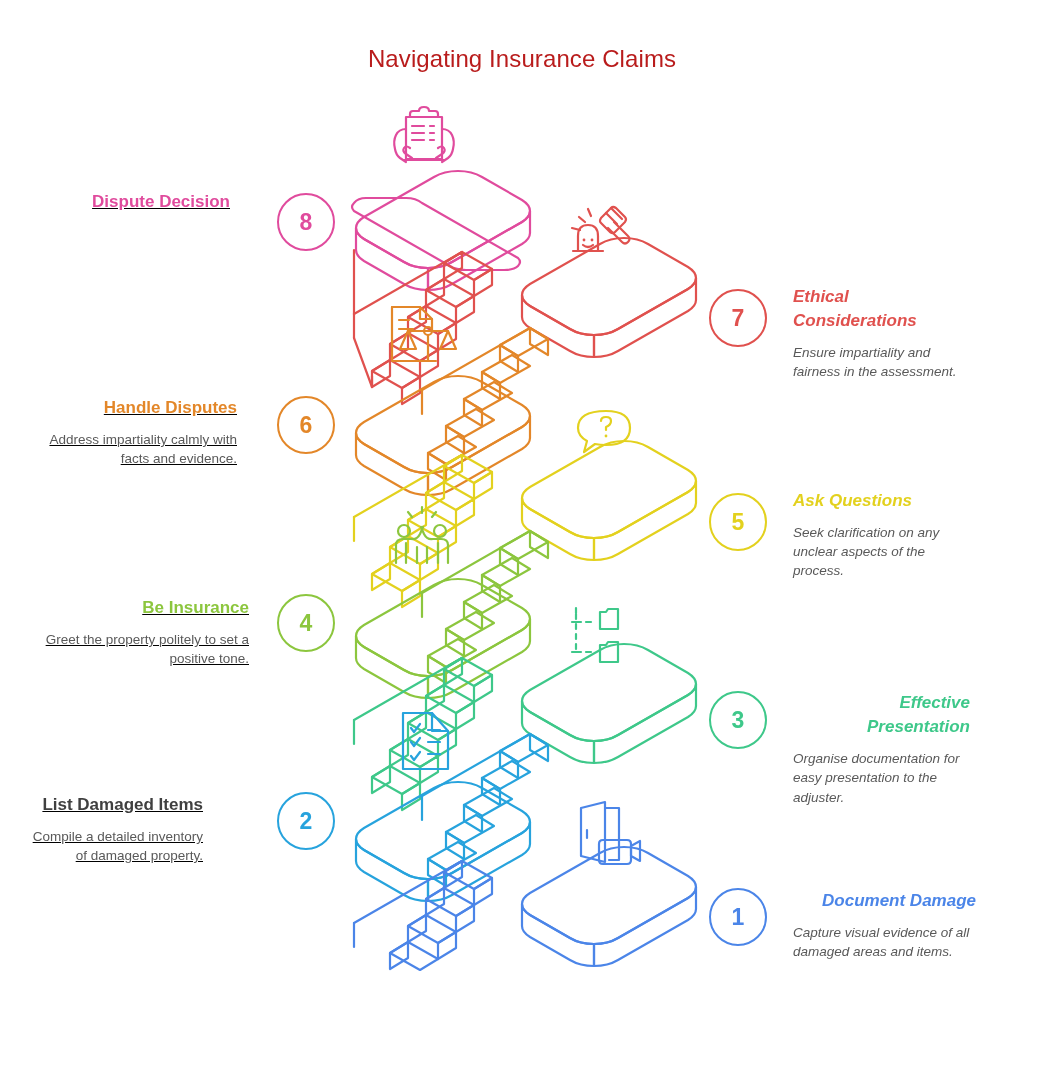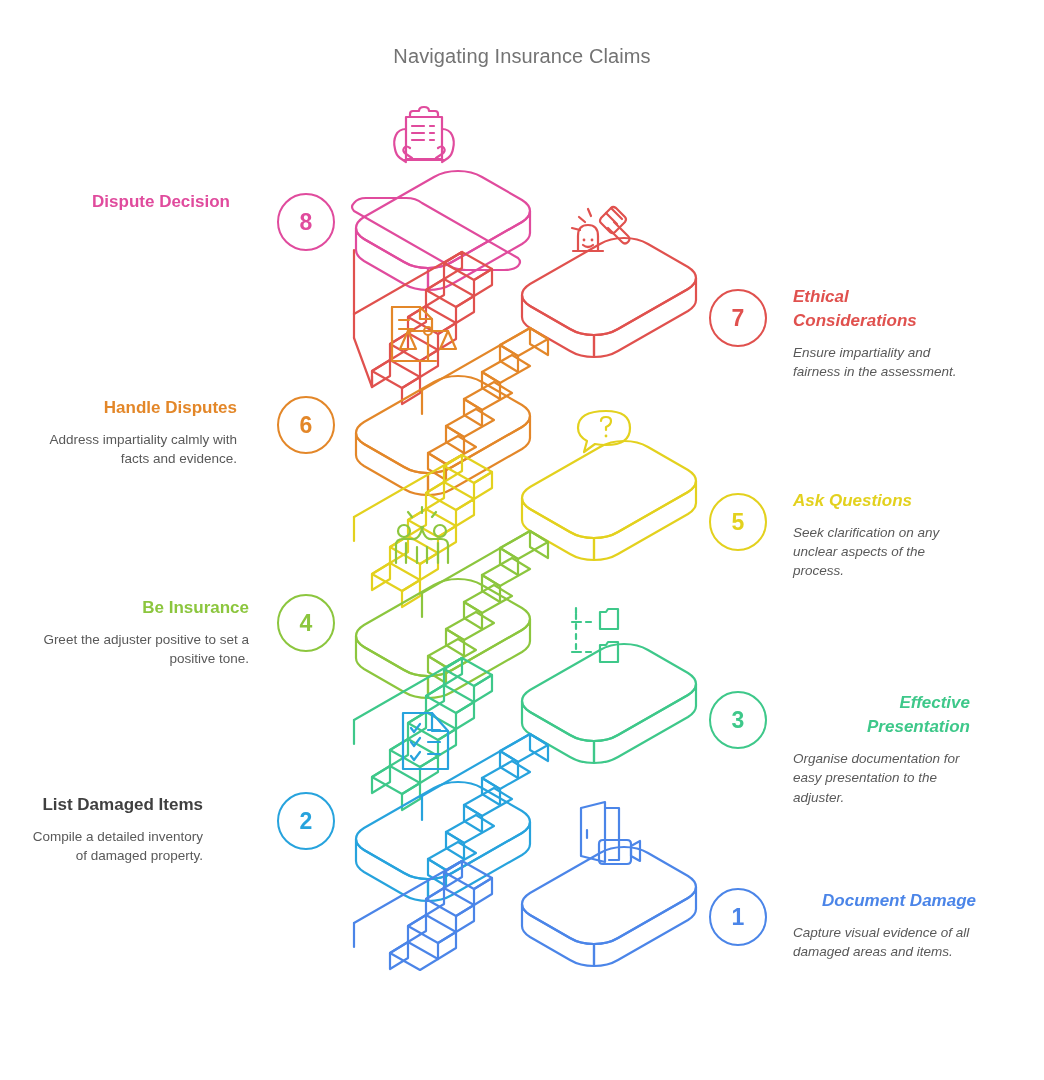--- a/index.html
+++ b/index.html
@@ -14,41 +14,41 @@
     font-family: "Liberation Sans", sans-serif;
     overflow: hidden;
   }
 
   #page-title {
     position: absolute;
     top: 45px;
     left: 0;
     width: 1044px;
     text-align: center;
-    font-size: 20px;
-    color: #737373;
+    font-size: 24px;
+    color: #b91c1c;
     font-weight: 400;
     letter-spacing: 0.1px;
   }
 
   
   #stair-art {
     position: absolute;
     left: 0;
     top: 0;
     width: 1044px;
     height: 1080px;
     pointer-events: none;
   }
 
   
   .step {
     position: absolute;
   }
-  .step-left  { text-align: right; }
+  .step-left  { text-align: right; text-decoration: underline; }
   .step-right { text-align: left; font-style: italic;  }
 
   .step-title {
     font-size: 17px;
     font-weight: bold;
     line-height: 1.42;
     margin: 0;
   }
   .step-desc {
     font-size: 13.5px;
@@ -398,21 +398,21 @@
 <div class="num-circle" style="left:709px; top:493px; border-color:#e3d11e; color:#e3d11e;">
   <span>5</span>
 </div>
 <div class="step step-right" style="left:793px; top:489px; width:180px;">
   <div class="step-title" style="color:#e3d11e;">Ask Questions</div>
   <div class="step-desc">Seek clarification on any unclear aspects of the process.</div>
 </div>
 
 <div class="step step-left" style="left:30px; top:596px; width:219px;">
   <div class="step-title" style="color:#8cc63e;">Be Insurance</div>
-  <div class="step-desc">Greet the adjuster positive to set a positive tone.</div>
+  <div class="step-desc">Greet the property politely to set a positive tone.</div>
 </div>
 <div class="num-circle" style="left:277px; top:594px; border-color:#8cc63e; color:#8cc63e;">
   <span>4</span>
 </div>
 
 <div class="num-circle" style="left:709px; top:691px; border-color:#3ec88a; color:#3ec88a;">
   <span>3</span>
 </div>
 <div class="step step-right" style="left:793px; top:691px; width:177px;">
   <div class="step-title" style="color:#3ec88a;text-align:right;">Effective Presentation</div>

